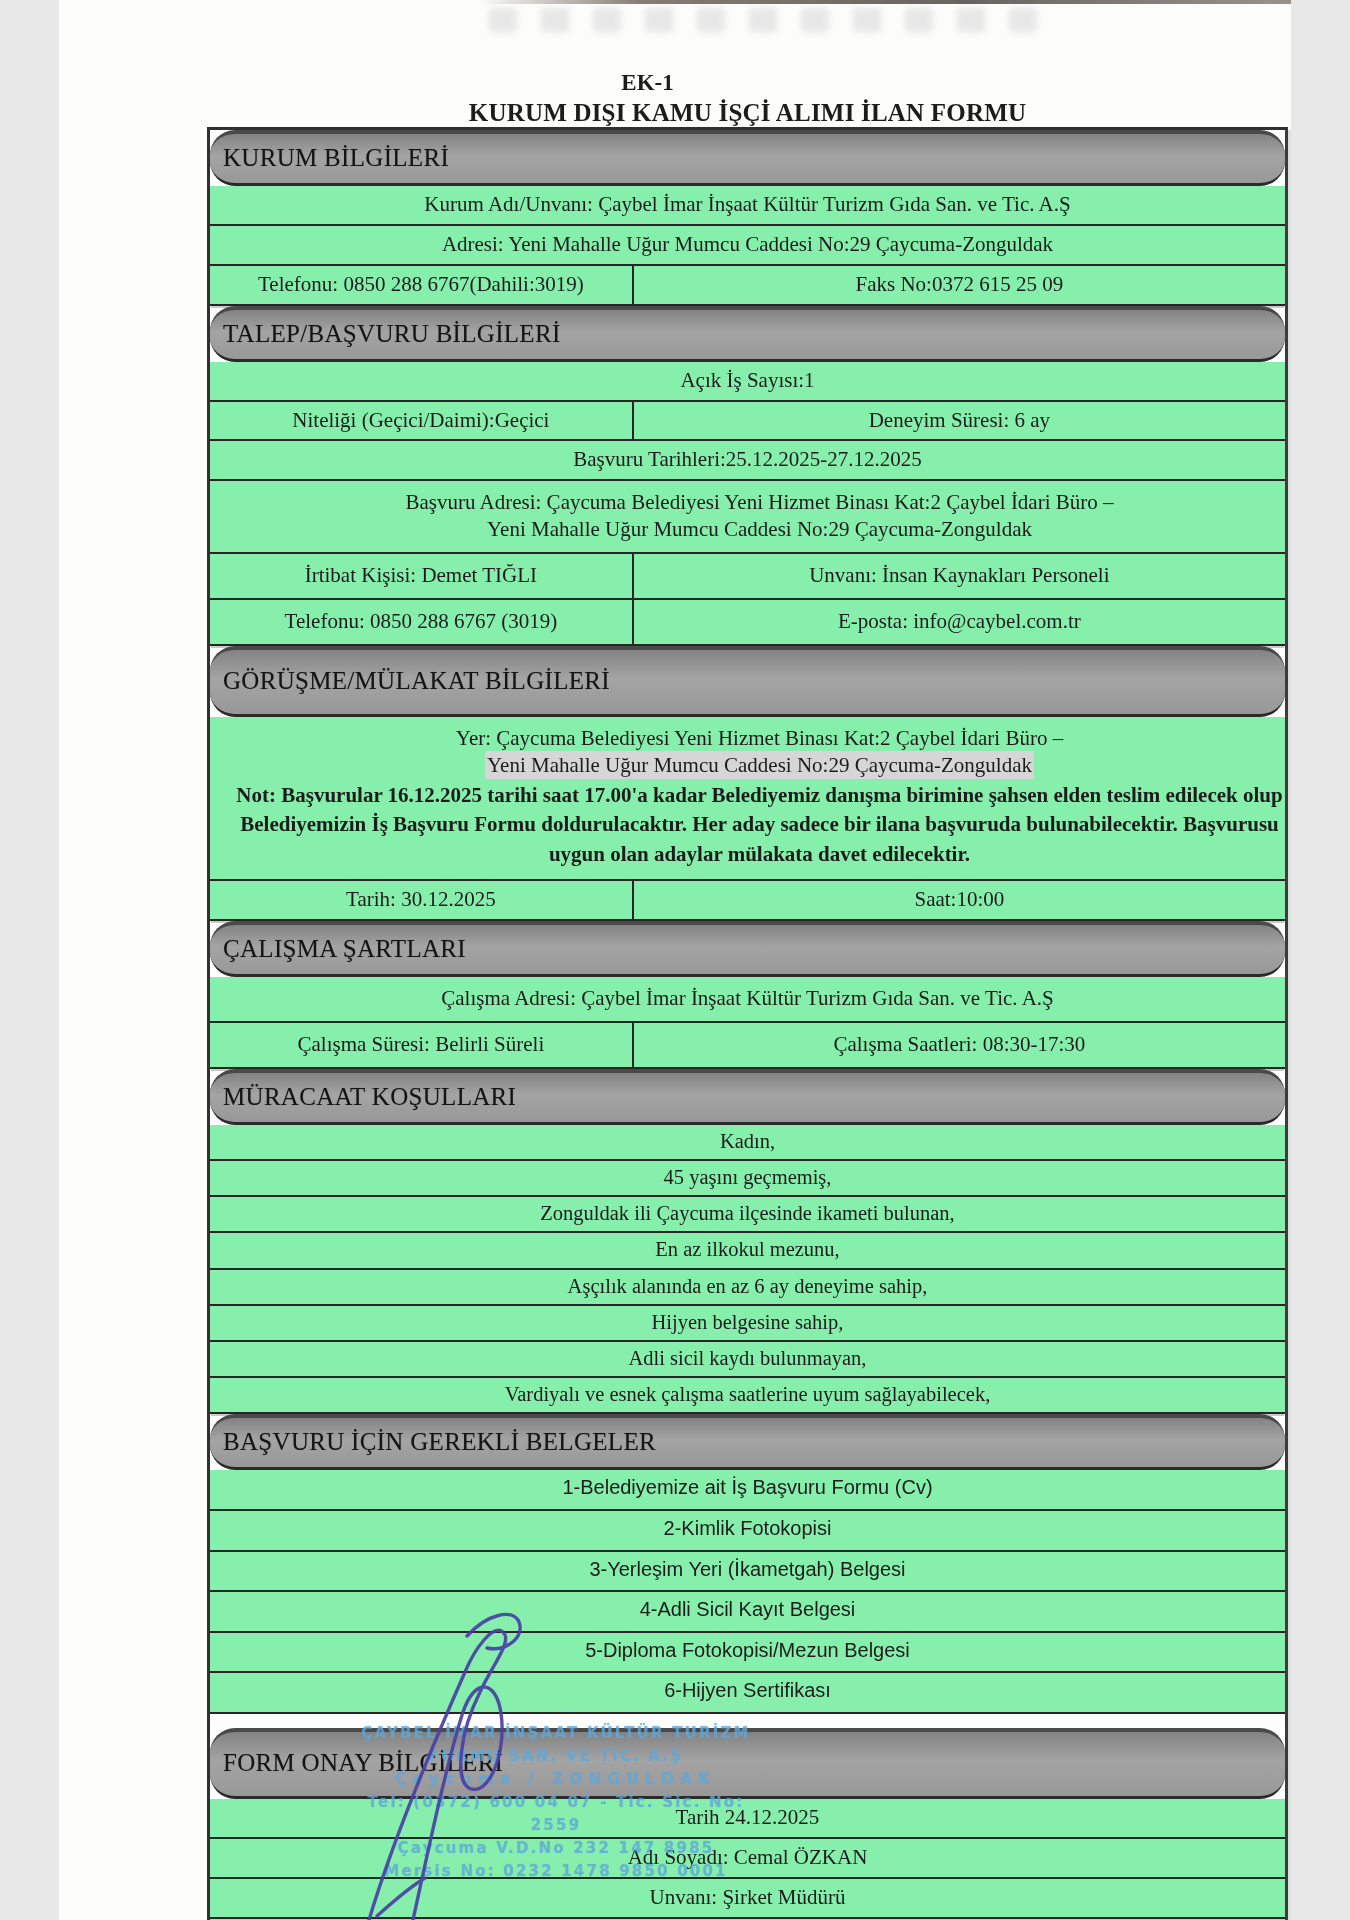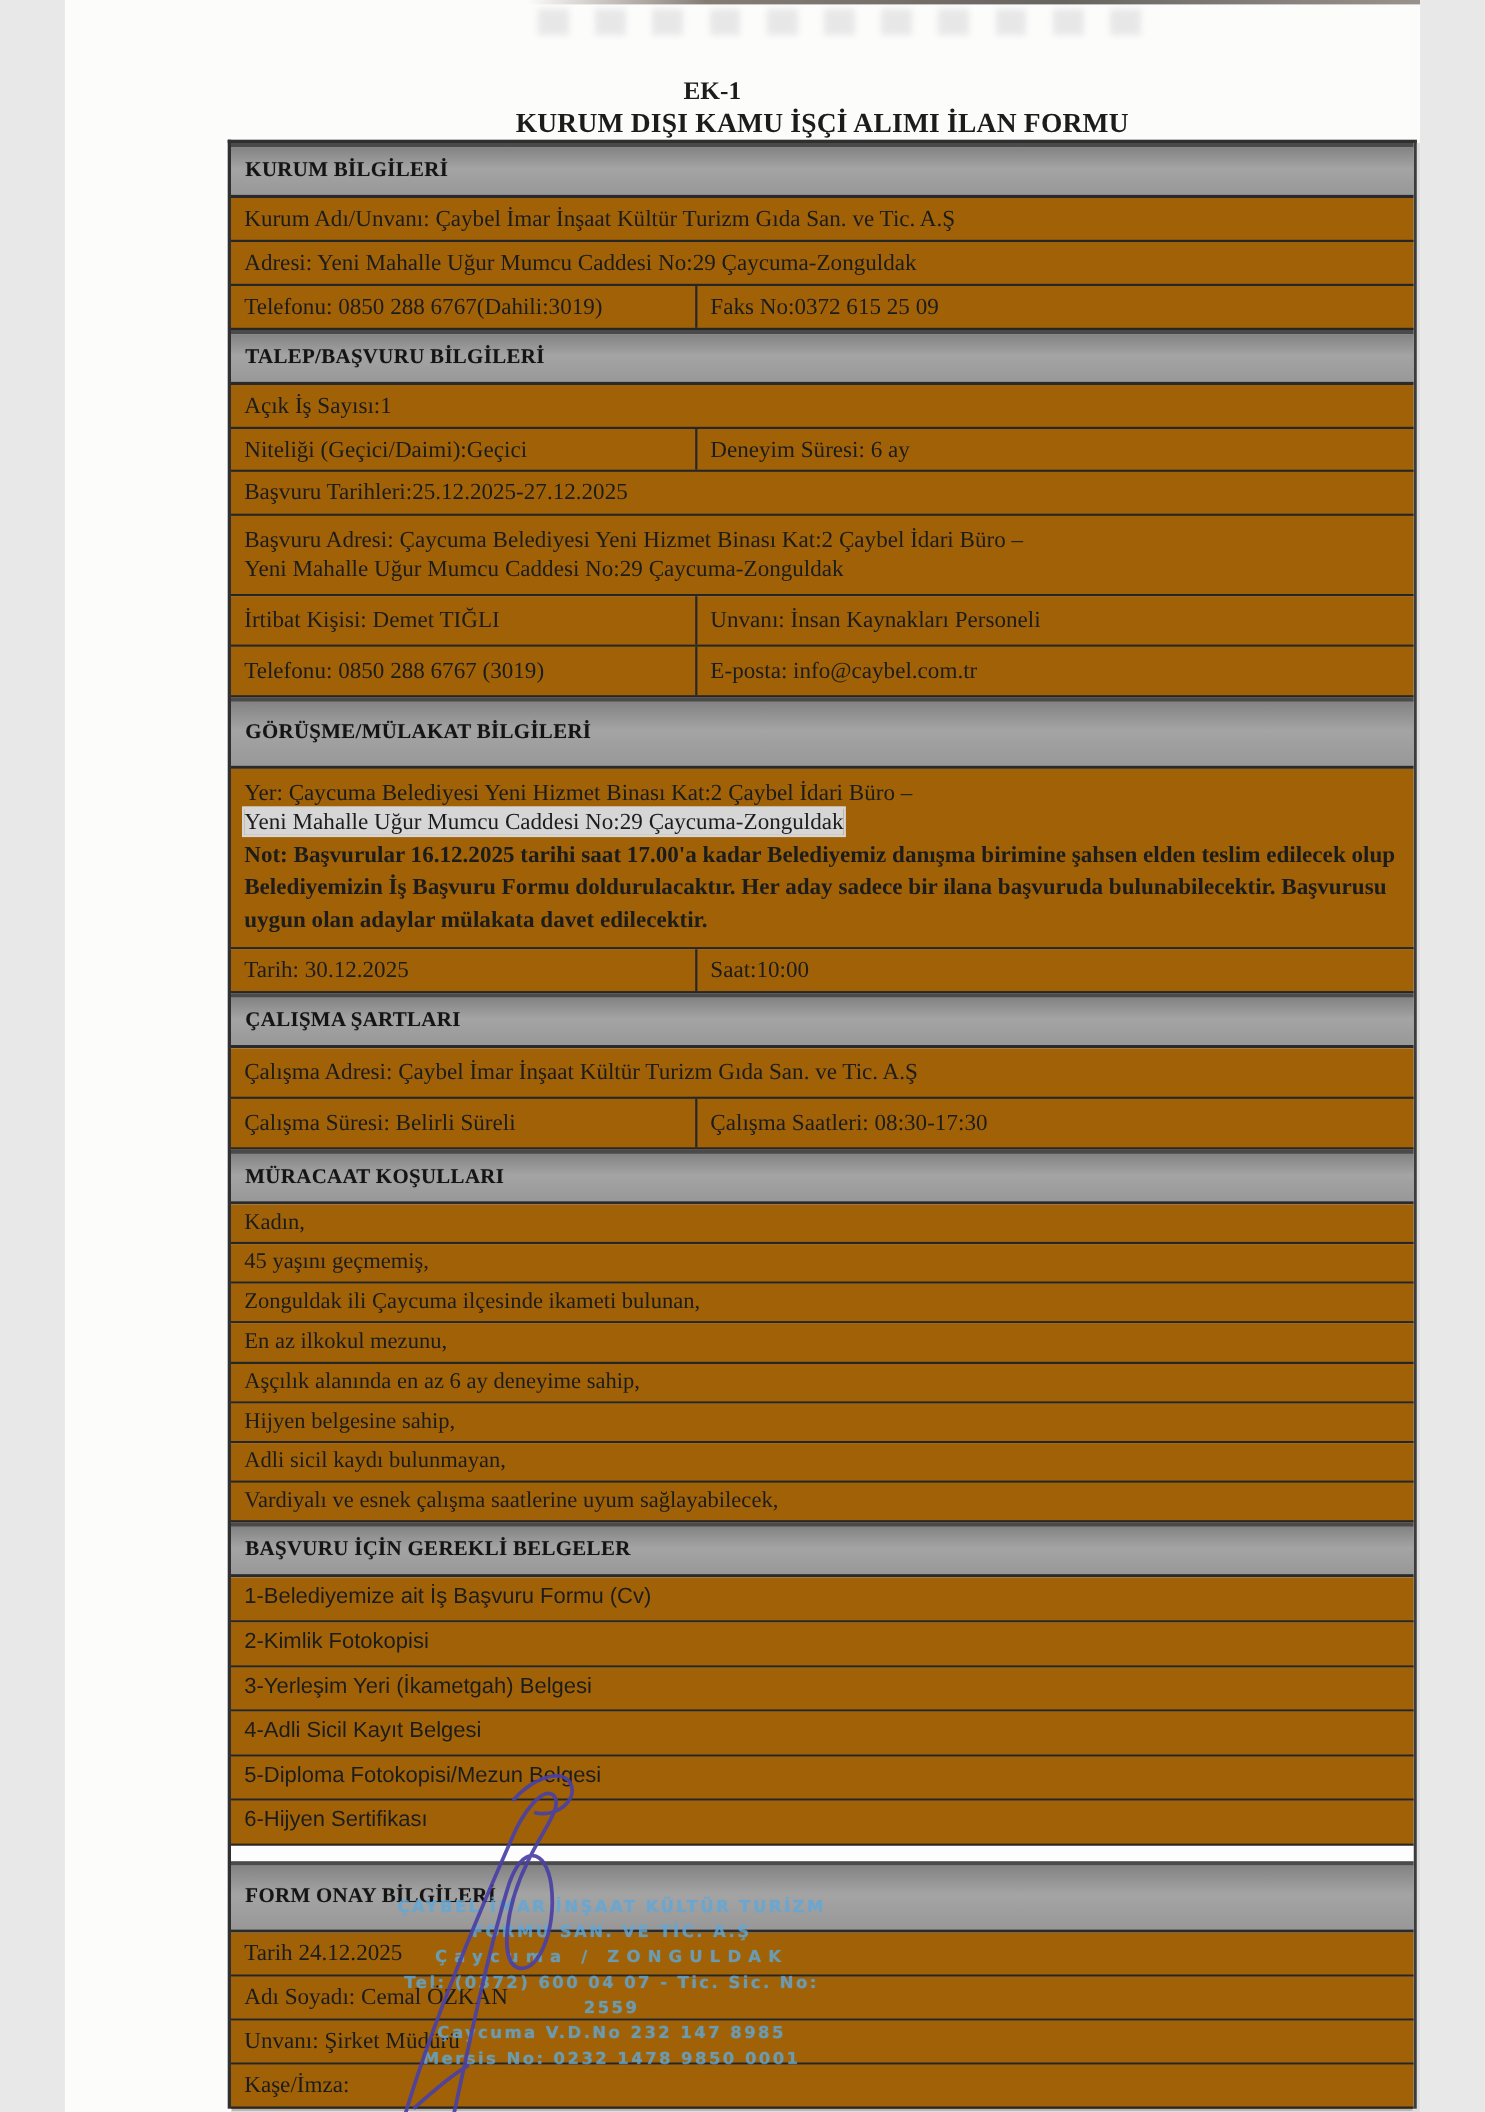--- a/index.html
+++ b/index.html
@@ -17,25 +17,25 @@
 
   .titles{position:absolute;top:70px;left:148px;width:1081px;text-align:center;z-index:2;}
   .ek{font-weight:bold;font-size:23px;transform:translateX(-100px);}
   .form-title{font-weight:bold;font-size:25px;margin-top:3px;letter-spacing:.2px;}
 
   .content{position:absolute;top:127px;left:148px;width:1081px;z-index:2;}
   .formtable{border-left:3px solid #303030;border-right:3px solid #3c3c3c;border-top:3px solid #303030;
              background:#fff;box-shadow:3px 3px 0 rgba(120,120,120,.22);}
   .sec{background:linear-gradient(180deg,#838383,#a4a4a4 45%,#989898);
        border-top:4px solid #4a4a4a;border-bottom:3px solid #2a2a2a;
-       font-weight:bold;font-size:19px;padding:10px 13px 11px;letter-spacing:.3px;color:#141414;
-       text-shadow:0 0 1px rgba(0,0,0,.25);}
+       font-weight:normal;font-size:25px;padding:10px 13px 11px;letter-spacing:.3px;color:#141414;
+       text-shadow:0 0 1px rgba(0,0,0,.25);border-radius:25px;}
   .sec.tall{padding:17px 13px 19px;}
-  .row{display:flex;border-bottom:2px solid #262626;background:#a16207;
-       box-shadow:0 3px 0 -1px rgba(120,120,120,.40);font-size:21px;line-height:1.28;}
+  .row{display:flex;border-bottom:2px solid #262626;background:#86efac;
+       box-shadow:0 3px 0 -1px rgba(120,120,120,.40);font-size:21px;line-height:1.28;text-align:center;}
   .cell{padding:5px 12px 6px;}
   .cell.full{width:100%;}
   .cell.left{width:37%;border-right:2px solid #262626;}
   .cell.right{flex:1;}
   .row.pad .cell{padding:8px 12px 9px;}
   .row.block{display:block;}
   .row.block .cell{display:block;}
   .hl{background:#d6d6d6;box-shadow:0 0 0 2px #d6d6d6;}
   .not-text{font-weight:bold;margin-top:2px;line-height:1.42;}
   .cond .cell{padding:3px 12px 5px;font-size:20.5px;}

